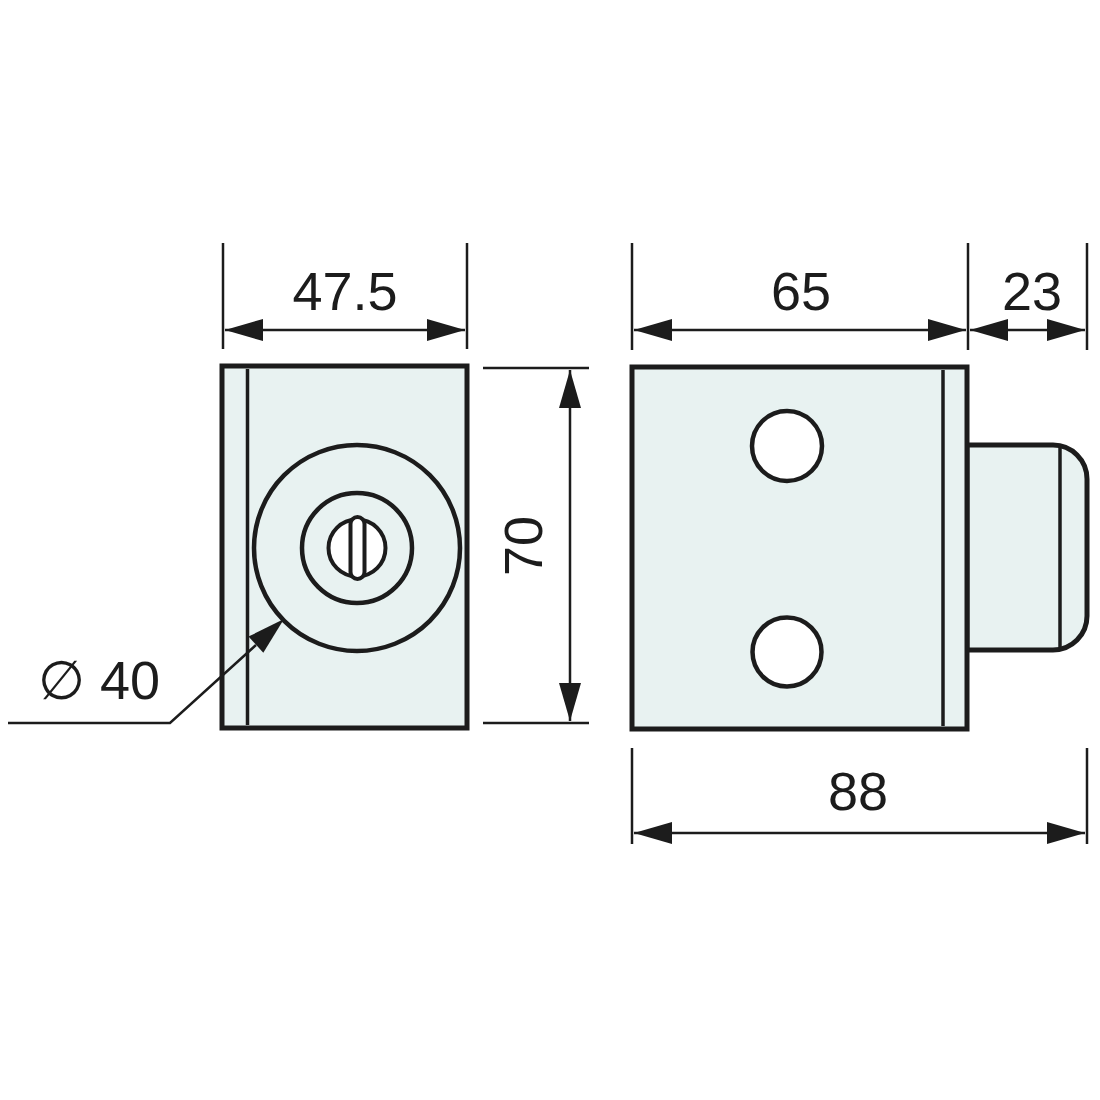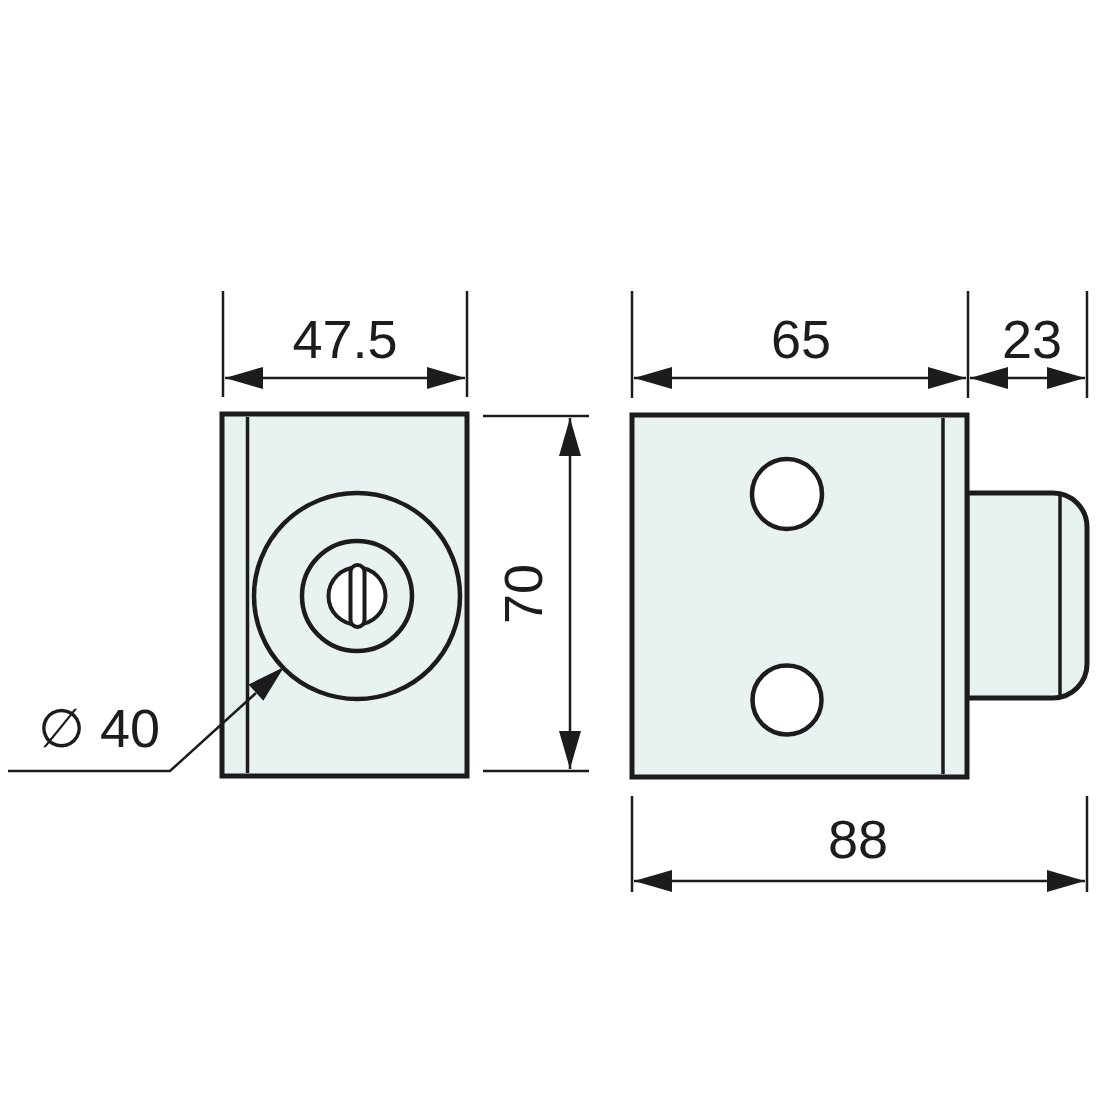--- a/index.html
+++ b/index.html
@@ -12,21 +12,20 @@
     margin: 0;
     padding: 0;
     background: var(--background);
   }
   .canvas {
     position: relative;
     width: 1100px;
     height: 844px;
     background: var(--background);
     overflow: hidden;
-    margin-top: 48px;
   }
   svg { display: block; }
   text {
     font-family: "Liberation Sans", sans-serif;
     font-size: 54px;
     fill: var(--stroke);
   }
   .outline      { fill: var(--body-fill); stroke: var(--stroke); stroke-width: 5; }
   .inner-line   { fill: none; stroke: var(--stroke); stroke-width: 3.5; }
   .ring         { fill: none; stroke: var(--stroke); stroke-width: 4.5; }

